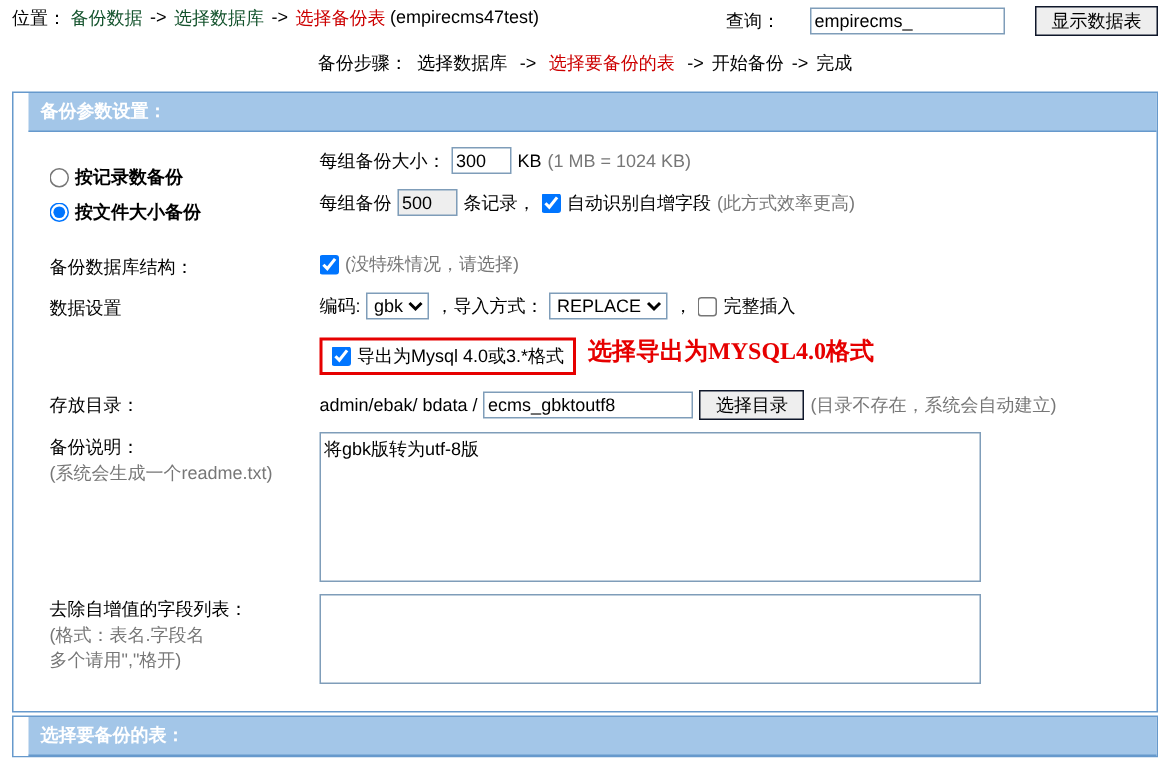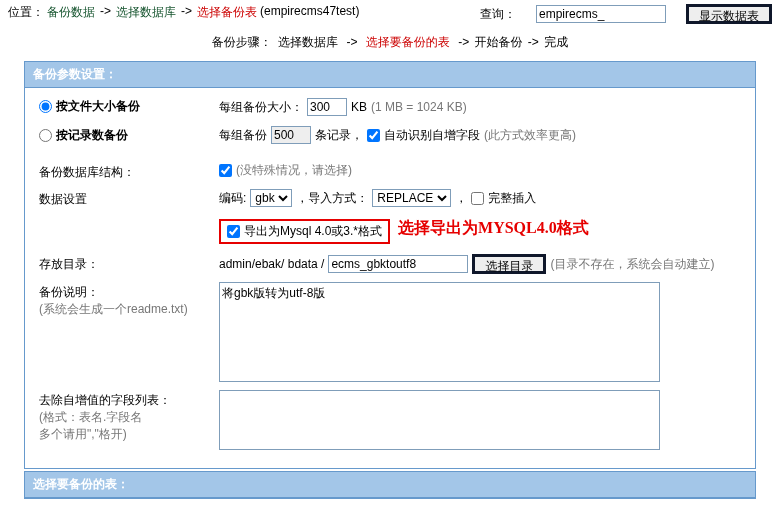--- a/index.html
+++ b/index.html
@@ -5,23 +5,23 @@
     * { box-sizing: border-box; margin: 0; padding: 0; }
     body { font-family: "SimSun", Arial, sans-serif; font-size: 12px; background: #fff; color: #000; }
     .container { width: 780px; position: relative; }
     .top-row { padding: 4px 8px; display: flex; }
     .loc-prefix { color: #000; }
     .loc-link { color: #14532d; text-decoration: none; margin: 0 3px; }
     .loc-red { color: #cc0000; text-decoration: none; margin: 0 3px; }
     .arrow { color: #000; margin: 0 2px; }
     .query-sect { margin-left: auto; display: flex; align-items: center; gap: 20px; }
     input[type="text"].qinput { width: 130px; height: 18px; border: 1px solid #7f9db9; padding: 1px 2px; font-size: 12px; }
-    .btn { background: #eee; border: 3px solid #0f172a; padding: 1px 10px; font-size: 12px; cursor: pointer; height: 20px; }
+    .btn { background: #eee; border: 1px solid #0f172a; padding: 1px 10px; font-size: 12px; cursor: pointer; height: 20px; }
     .steps-row { text-align: center; padding: 6px 0 10px 0; }
-    .panel-border { border: 1px solid #6699cc; margin: 0 24px; }
+    .panel-border { border: 1px solid #6699cc; margin: 0 8px; padding-left: 10px; }
     .panel-head { background: #a3c6e8; color: #fff; font-weight: bold; padding: 4px 8px; border-bottom: 1px solid #6699cc; }
     .panel-body { padding: 10px 14px; }
     .form-row { display: flex; align-items: flex-start; margin-bottom: 8px; }
     .lab { width: 180px; flex-shrink: 0; color: #000; padding-top: 2px; }
     .lab .sub { color: #777; }
     .ctl { display: flex; flex-wrap: wrap; align-items: center; gap: 4px; }
     input.short { width: 40px; height: 18px; border: 1px solid #7f9db9; padding: 1px 2px; font-size: 12px; background: #fff; }
     input.short.ro { background: #eeeeee; }
     input.mid { width: 140px; height: 18px; border: 1px solid #7f9db9; padding: 1px 2px; font-size: 12px; }
     select.sel { border: 1px solid #7f9db9; font-size: 12px; height: 18px; background: #fff; }
@@ -65,27 +65,27 @@
     <span class="arrow">-&gt;</span>
     <span>完成</span>
   </div>
 
   <div class="panel-border">
     <div class="panel-head">备份参数设置：</div>
     <div class="panel-body">
 
       <div style="display:flex">
         <div style="width:180px">
+          <div class="radio-row" style="margin-top:12px">
+            <input type="radio" name="bakmode" class="chk" style="">
+            <span class="radio-label">按记录数备份</span>
+          </div>
           <div class="radio-row">
             <input type="radio" name="bakmode" checked="" class="chk" style="">
             <span class="radio-label">按文件大小备份</span>
-          </div>
-          <div class="radio-row" style="margin-top:12px">
-            <input type="radio" name="bakmode" class="chk" style="">
-            <span class="radio-label">按记录数备份</span>
           </div>
         </div>
         <div>
           <div class="ctl" style="margin-bottom:10px">
             <span>每组备份大小：</span>
             <input type="text" class="short" value="300" style="">
             <span>KB</span>
             <span class="gray">(1 MB = 1024 KB)</span>
           </div>
           <div class="ctl">

